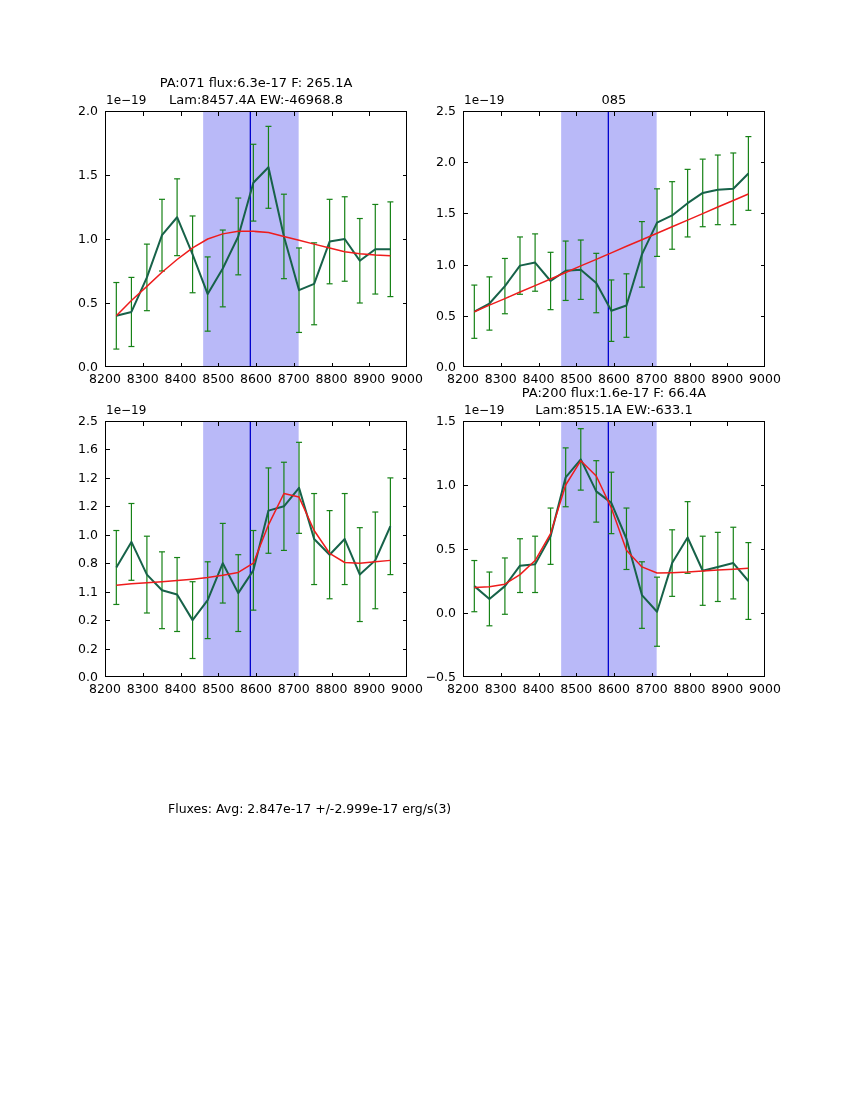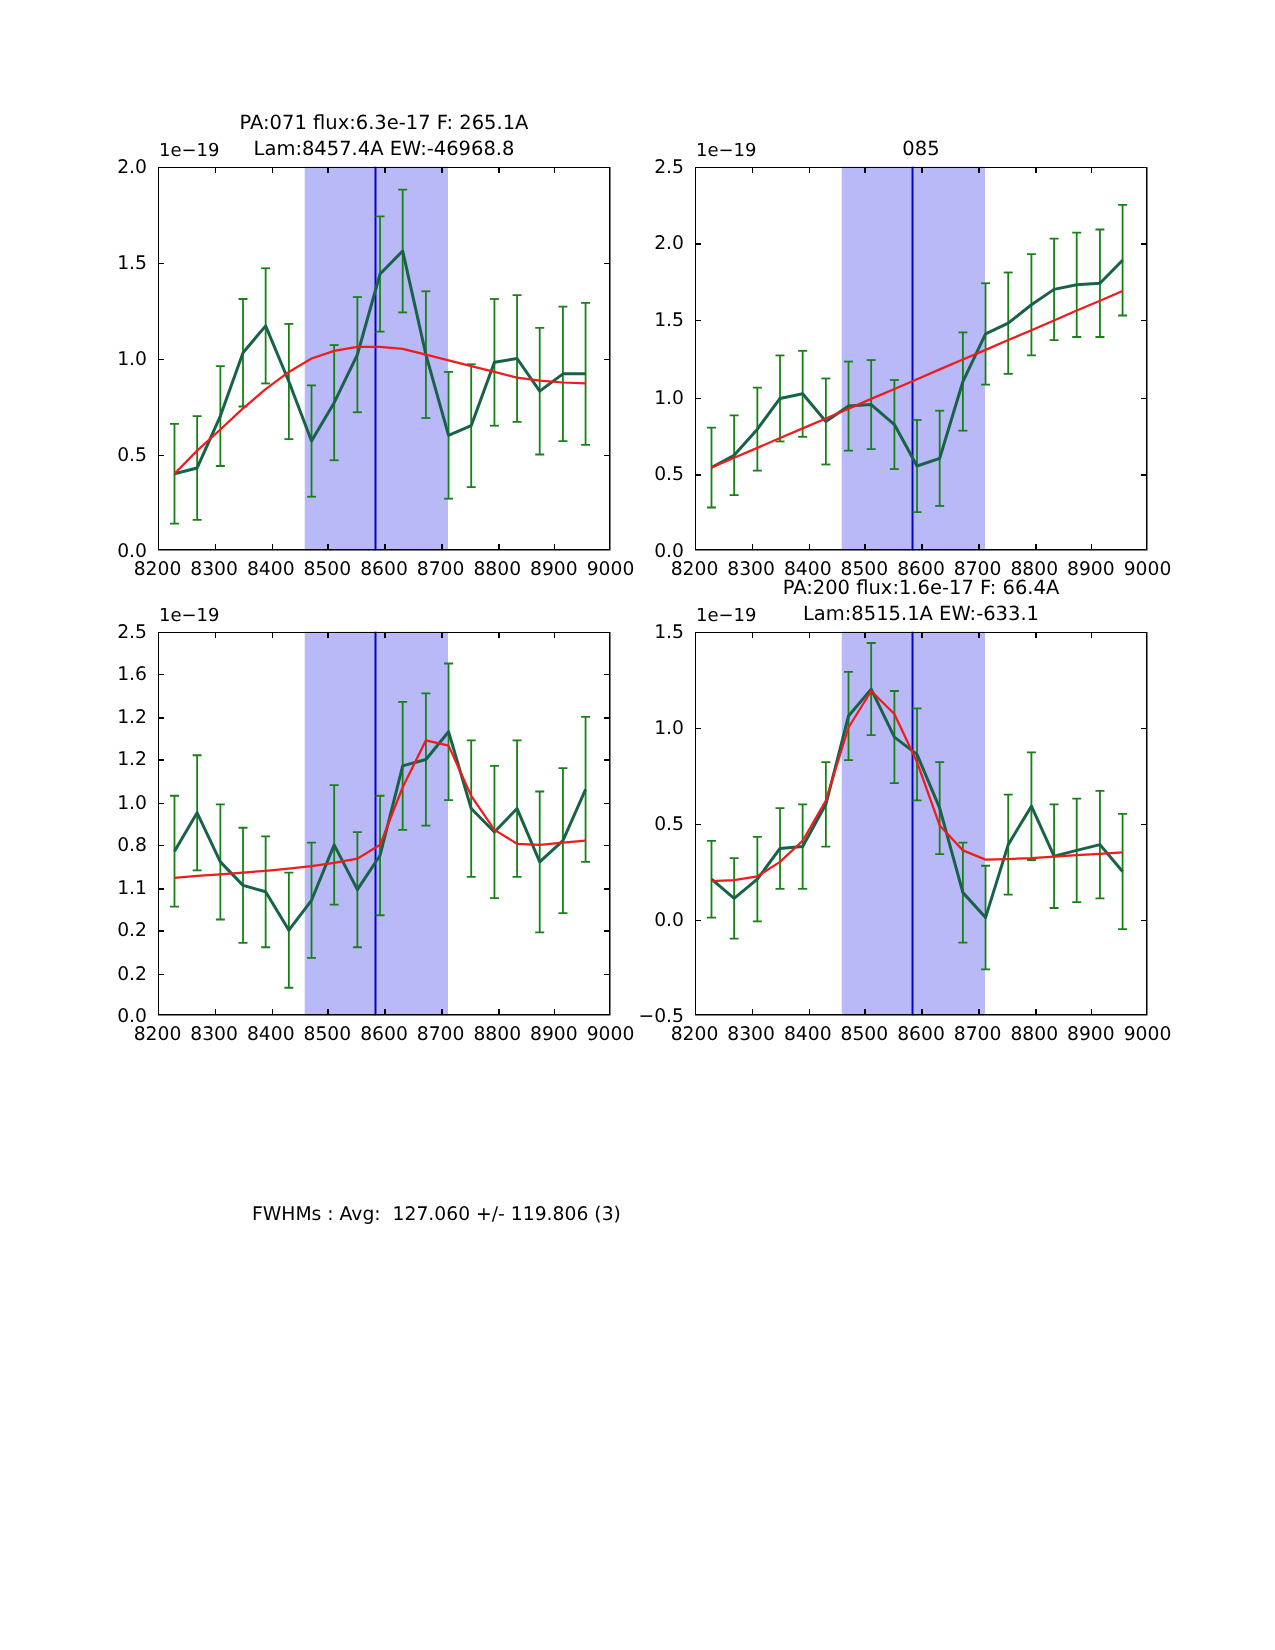--- a/index.html
+++ b/index.html
@@ -521,18 +521,18 @@
         <div class="xtl" style="left: 91.25px;">8500</div>
         <div class="xtl" style="left: 129px;">8600</div>
         <div class="xtl" style="left: 166.75px;">8700</div>
         <div class="xtl" style="left: 204.5px;">8800</div>
         <div class="xtl" style="left: 242.25px;">8900</div>
         <div class="xtl" style="left: 280px;">9000</div>
       </div>
   </div>
 
   <div class="summary">
-    <div>FWHMs : Avg:  127.060 +/- 119.806 (3)</div>
+    <div>Fluxes: Avg: 2.847e-17 +/-2.999e-17 erg/s(3)</div>
     
     
   </div>
 
 </div>
 
 </body></html>

